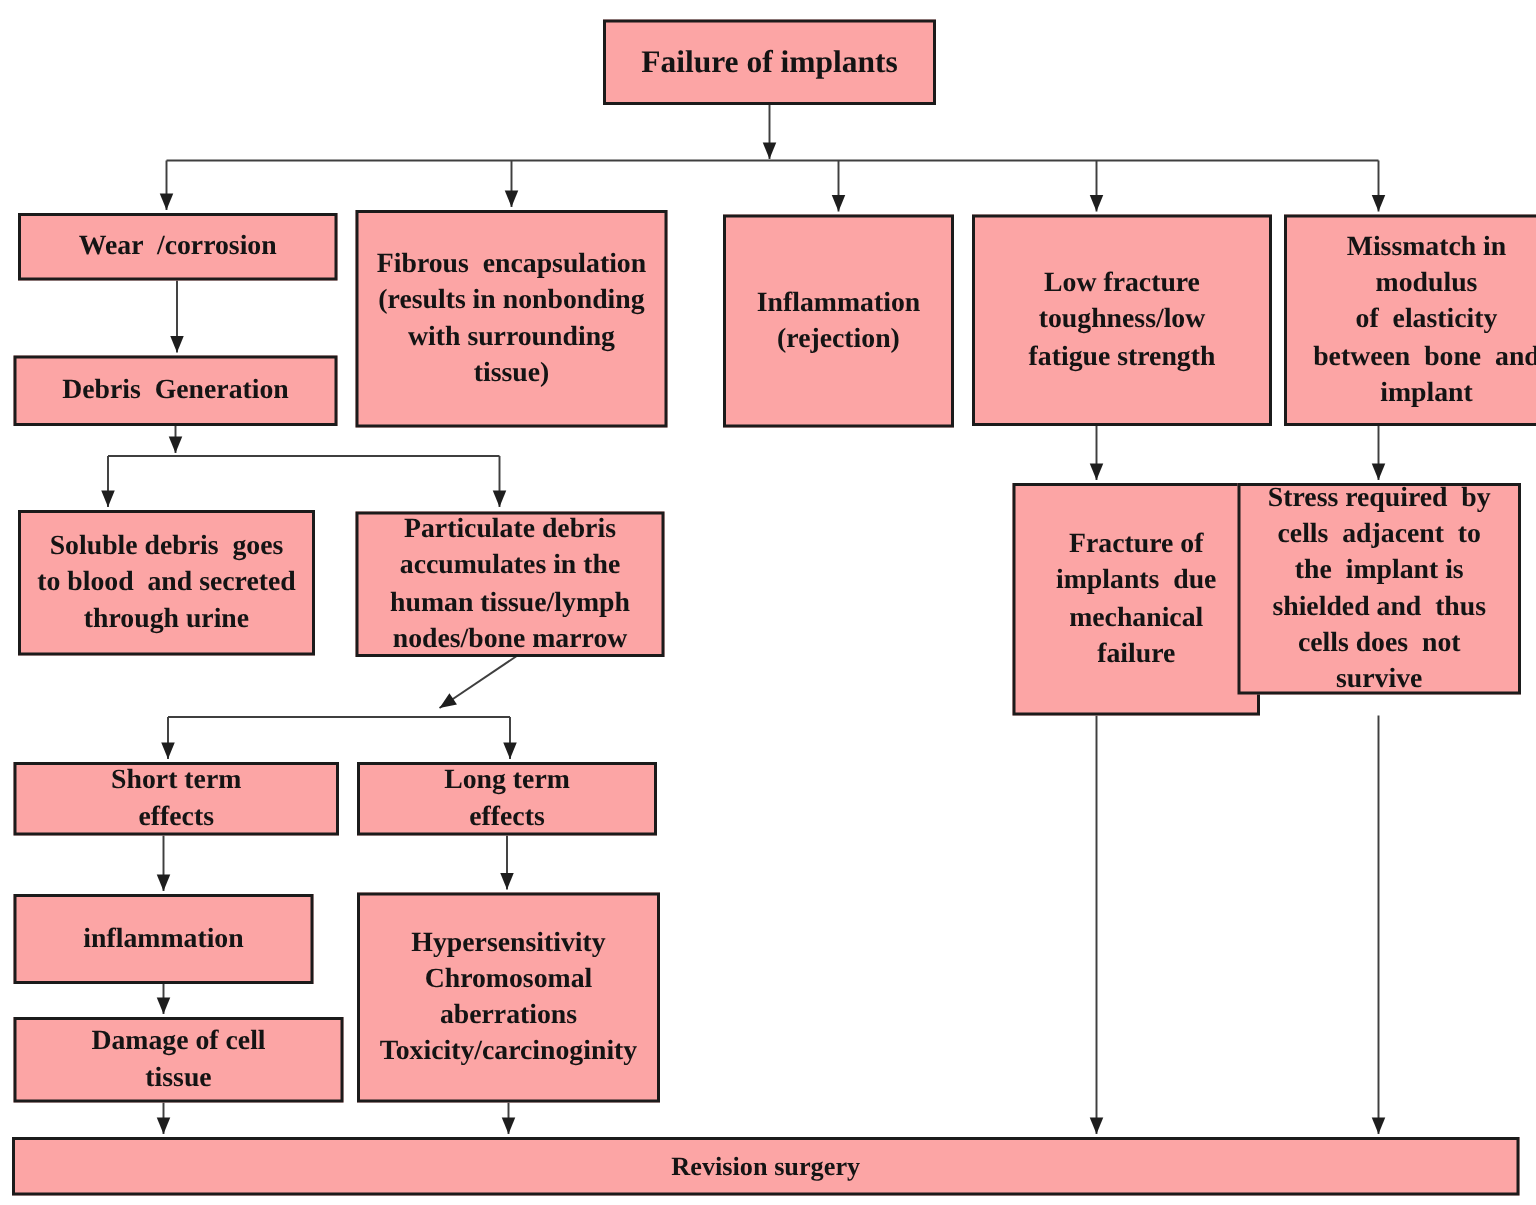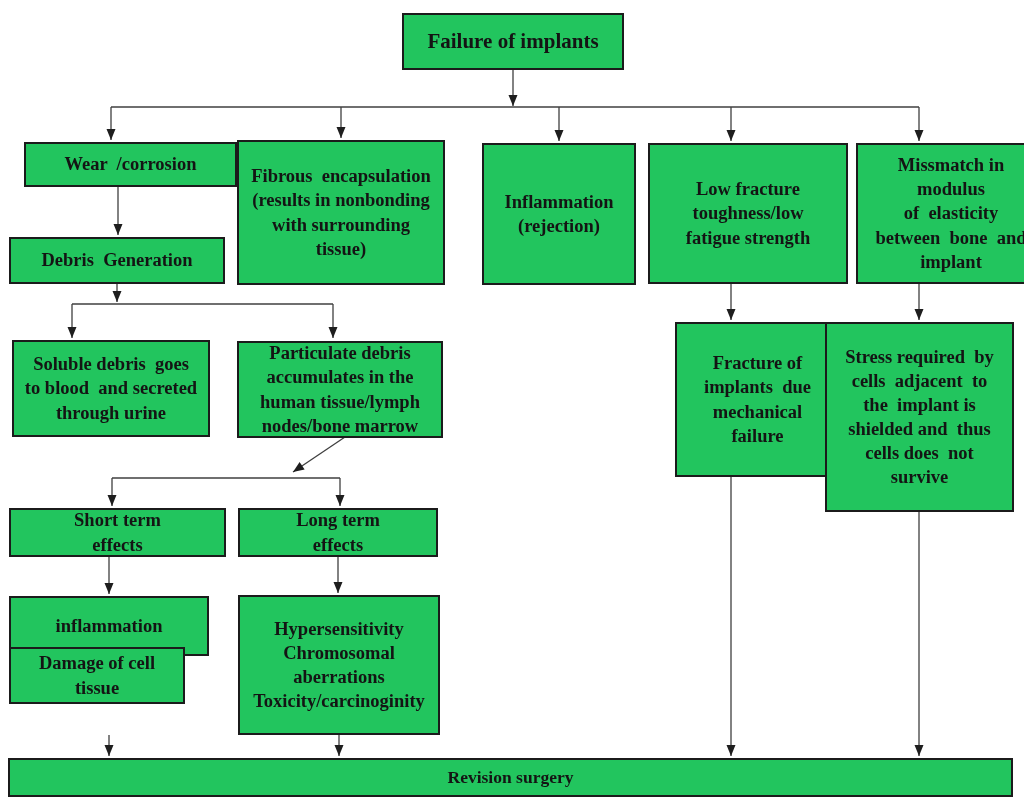--- a/index.html
+++ b/index.html
@@ -4,21 +4,21 @@
 <style>
   html,body{margin:0;padding:0;background:#ffffff;}
   .canvas{
     position:relative;width:1024px;height:803px;background:#ffffff;
     font-family:"Liberation Serif","DejaVu Serif",serif;
     font-weight:700;color:#141414;overflow:hidden;
   }
   .edges{position:absolute;left:0;top:0;width:1024px;height:803px;}
   .node{
     position:absolute;box-sizing:border-box;
-    border:2px solid #1b1b1b;background:#22c55e;
+    border:2px solid #1b1b1b;background:#fca5a5;
     display:flex;align-items:center;justify-content:center;
     text-align:center;font-size:18.5px;line-height:1.3;
   }
   .node .lbl{white-space:pre-wrap;}
   .title-node{font-size:21px;border-width:2.5px;}
   .sink-node{font-size:17.5px;border-width:2.5px;}
 </style>
 </head>
 <body>
 
@@ -60,21 +60,21 @@
       <line x1="731" y1="477" x2="731" y2="756" marker-end="url(#ah)"></line>
       <line x1="919" y1="284" x2="919" y2="320" marker-end="url(#ah)"></line>
       <line x1="919" y1="477" x2="919" y2="756" marker-end="url(#ah)"></line>
     </g>
   </svg>
 
   <div class="node title-node" style="left:402px;top:13px;width:222px;height:57px;">
     <span class="lbl">Failure of implants</span>
   </div>
 
-  <div class="node" style="left:12px;top:142px;width:213px;height:45px;margin-left:12px;">
+  <div class="node" style="left:12px;top:142px;width:213px;height:45px;">
     <span class="lbl">Wear  /corrosion</span>
   </div>
 
   <div class="node" style="left:237px;top:140px;width:208px;height:145px;">
     <span class="lbl">Fibrous  encapsulation
 (results in nonbonding
 with surrounding
 tissue)</span>
   </div>
 
@@ -114,21 +114,21 @@
 nodes/bone marrow</span>
   </div>
 
   <div class="node" style="left:648px;top:322px;width:165px;height:155px;margin-left:27px;">
     <span class="lbl">Fracture of
 implants  due
 mechanical
 failure</span>
   </div>
 
-  <div class="node" style="left:825px;top:322px;width:189px;height:190px;">
+  <div class="node" style="left:825px;top:322px;width:189px;height:141px;">
     <span class="lbl">Stress required  by
 cells  adjacent  to
 the  implant is
 shielded and  thus
 cells does  not
 survive</span>
   </div>
 
   <div class="node" style="left:9px;top:508px;width:217px;height:49px;">
     <span class="lbl">Short term
@@ -144,21 +144,21 @@
     <span class="lbl">inflammation</span>
   </div>
 
   <div class="node" style="left:238px;top:595px;width:202px;height:140px;justify-content:center;">
     <span class="lbl">Hypersensitivity
 Chromosomal
 aberrations
 Toxicity/carcinoginity</span>
   </div>
 
-  <div class="node" style="left:9px;top:647px;width:176px;height:57px;">
+  <div class="node" style="left:9px;top:678px;width:220px;height:57px;">
     <span class="lbl">Damage of cell
 tissue</span>
   </div>
 
   <div class="node sink-node" style="left:8px;top:758px;width:1005px;height:39px;">
     <span class="lbl">Revision surgery</span>
   </div>
 
 </div>
 

